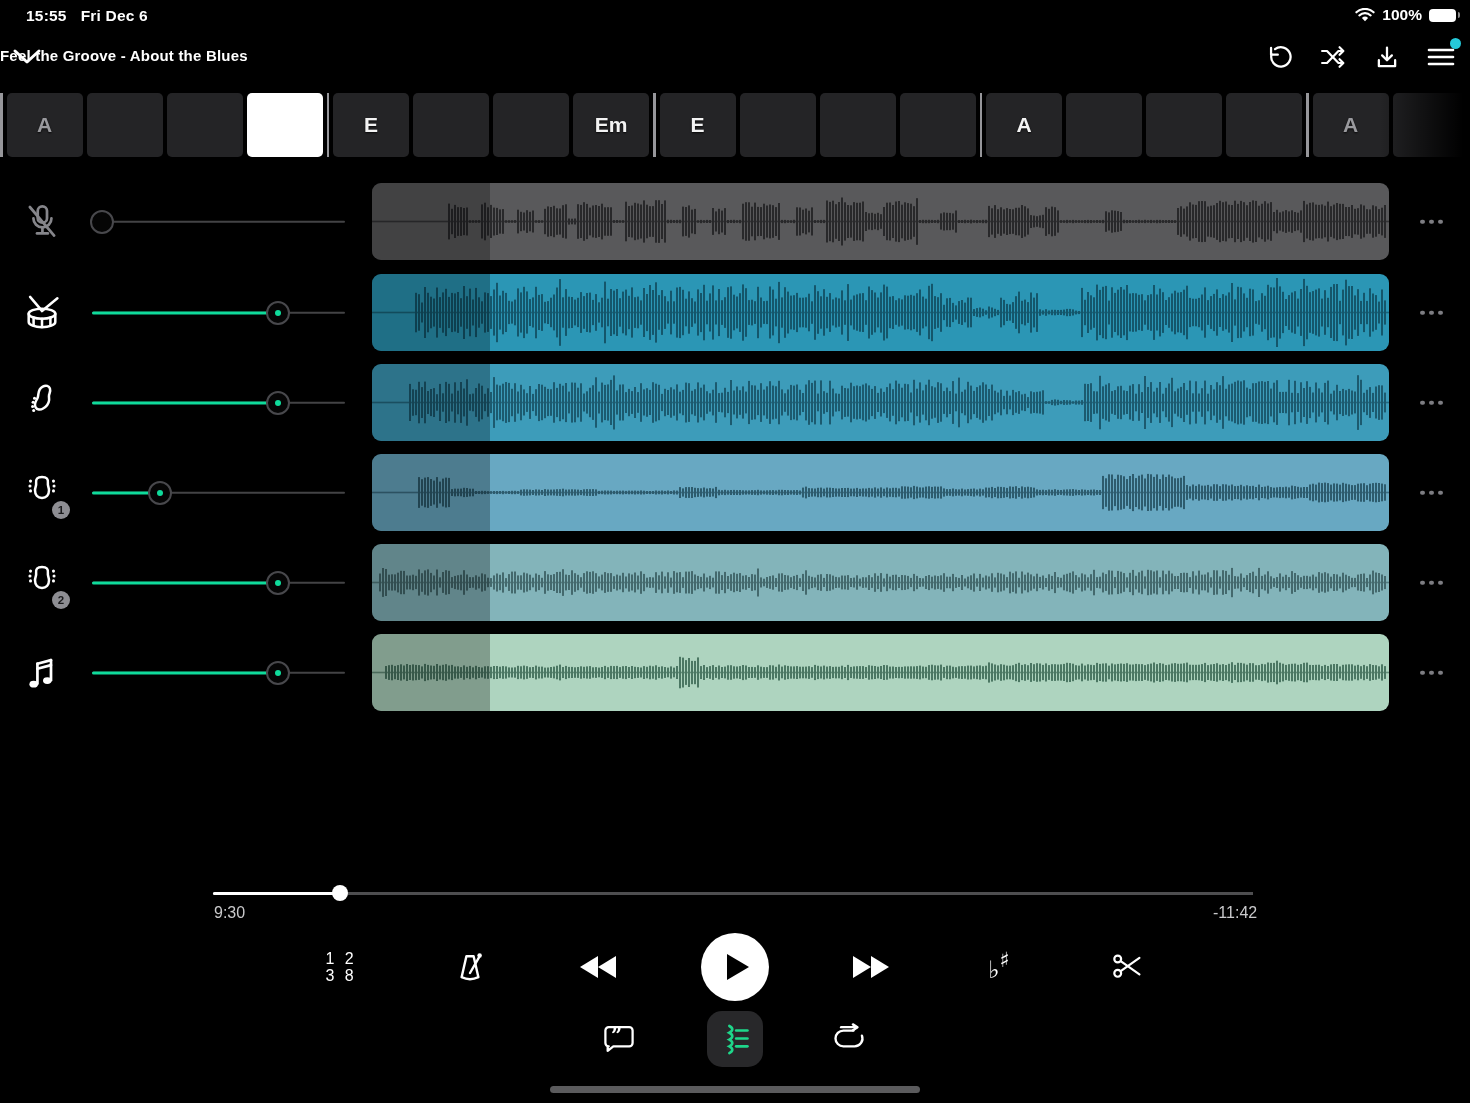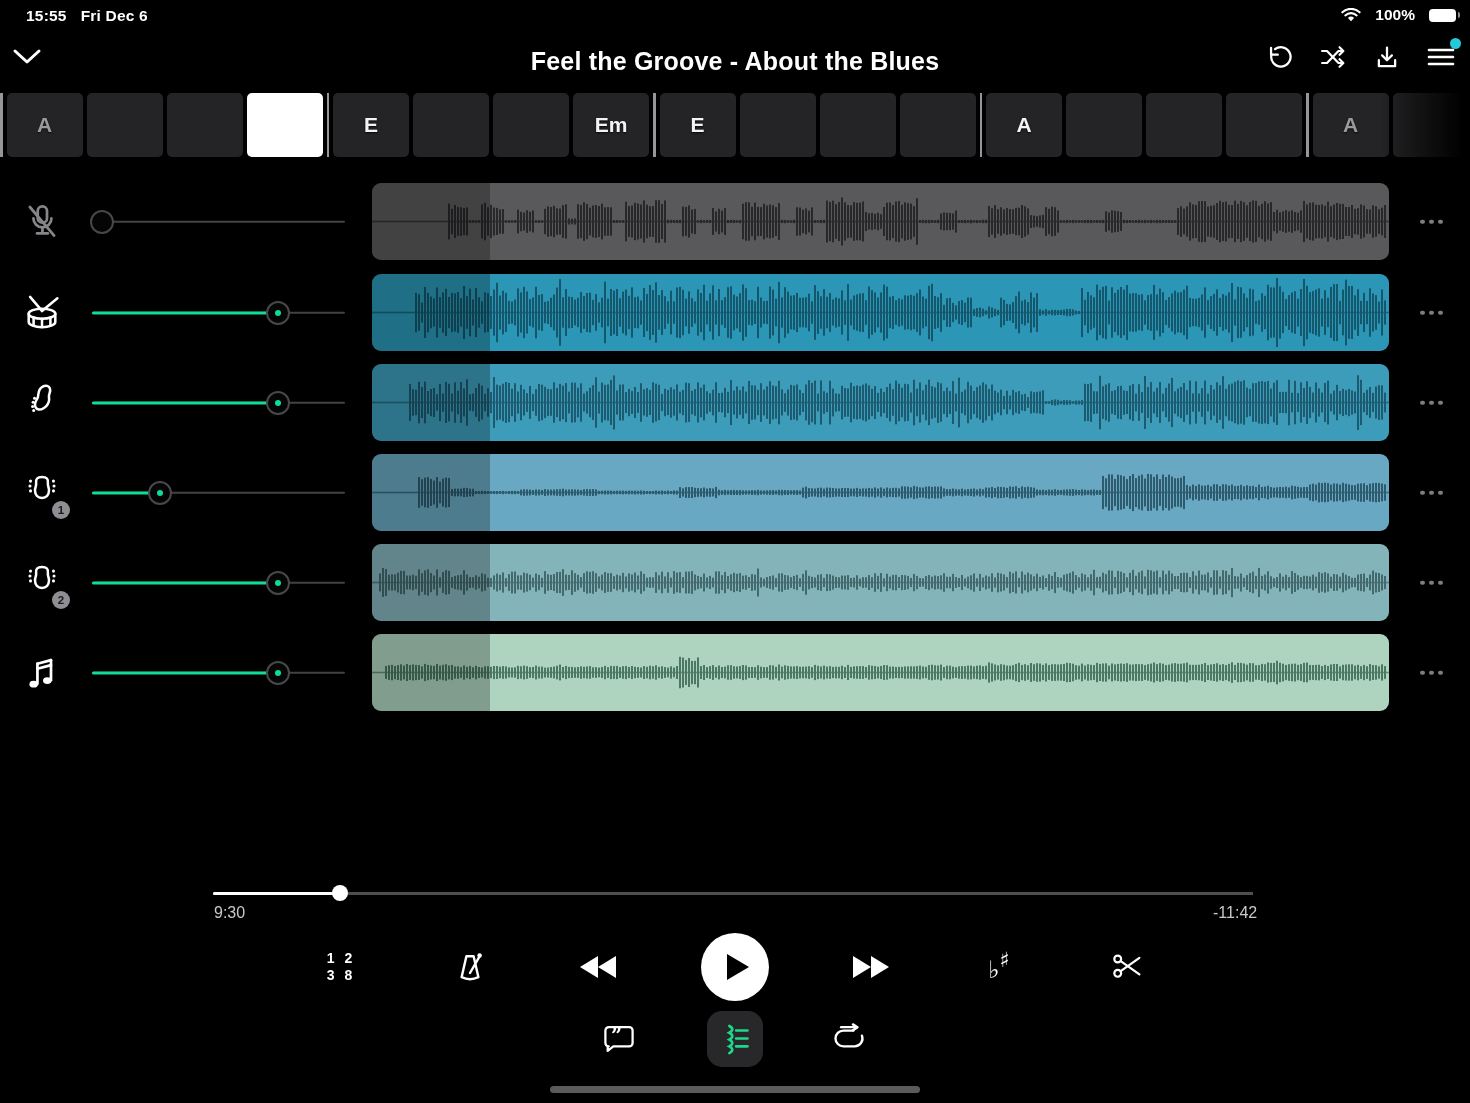--- a/index.html
+++ b/index.html
@@ -7,29 +7,29 @@
   body {
     width:1470px; height:1103px; position:relative; overflow:hidden;
     font-family:"Liberation Sans","DejaVu Sans",sans-serif; color:#fff;
     -webkit-font-smoothing:antialiased;
   }
   svg { display:block; }
 
   
   .status-bar { position:absolute; top:4px; left:0; right:0; height:24px; }
   .status-left { position:absolute; left:26px; top:3px; font-size:15.5px; font-weight:700; letter-spacing:.2px; display:flex; gap:14px; }
-  .status-right { position:absolute; right:14px; top:2px; display:flex; align-items:center; gap:14px; }
+  .status-right { position:absolute; right:14px; top:2px; display:flex; align-items:center; gap:7px; }
   .battery-pct { font-size:15.5px; font-weight:600; }
   .battery-shape { width:27px; height:13px; border-radius:4px; background:#fff; position:relative; }
   .battery-shape:after { content:""; position:absolute; right:-4px; top:3.5px; width:2.5px; height:6px; background:#fff; border-radius:0 2px 2px 0; opacity:.55; }
 
   
   .header { position:absolute; top:38px; left:0; right:0; height:46px; }
   .collapse-btn { position:absolute; left:12px; top:10px; width:30px; height:22px; cursor:pointer; }
-  .song-title { position:absolute; left:0; right:0; top:9px; text-align:center; font-size:25px; font-weight:700; letter-spacing:.2px; }
+  .song-title { position:absolute; left:0; right:0; top:9px; font-size:15px; font-weight:700; letter-spacing:.2px; }
   .header-icons { position:absolute; right:14px; top:3px; display:flex; gap:24px; align-items:center; }
   .hicon { width:30px; height:32px; display:flex; align-items:center; justify-content:center; position:relative; cursor:pointer; }
   .menu-dot { position:absolute; top:-3px; right:-5px; width:11px; height:11px; border-radius:50%; background:#25c9da; }
 
   
   .chord-strip { position:absolute; top:93px; left:0; width:1470px; height:64px; display:flex; overflow:hidden; }
   .chord-cell { width:76px; height:64px; margin-right:4px; background:#242426; border-radius:5px; flex:none;
     display:flex; align-items:center; justify-content:center; font-size:21px; font-weight:700; cursor:pointer; }
   .chord-cell .lbl { color:#f3f3f3; text-shadow:0 1px 2px rgba(0,0,0,.8); }
   .chord-cell .lbl.dim { color:#9a9a9e; }
@@ -56,21 +56,21 @@
   .seek { position:absolute; top:884px; left:213px; width:1040px; height:18px; cursor:pointer; }
   .seek-track { position:absolute; left:0; right:0; top:8px; height:2.5px; background:#4e4e50; }
   .seek-played { position:absolute; left:0; top:7.5px; height:3.5px; background:#fff; border-radius:2px; }
   .seek-knob { position:absolute; top:9px; width:16px; height:16px; background:#fff; border-radius:50%; transform:translate(-50%,-50%); }
   .time-label { position:absolute; top:904px; font-size:16px; color:#c9c9cb; }
   .time-elapsed { left:214px; }
   .time-remaining { left:1213px; }
 
   .transport { position:absolute; top:932px; left:0; width:1470px; height:70px; }
   .t-item { position:absolute; top:50%; transform:translate(-50%,-50%); display:flex; align-items:center; justify-content:center; cursor:pointer; }
-  .beats { font-size:14px; font-weight:700; line-height:17px; letter-spacing:3px; text-align:center; white-space:pre; }
+  .beats { font-size:16px; font-weight:400; line-height:17px; letter-spacing:3px; text-align:center; white-space:pre; }
   .play-btn { width:68px; height:68px; border-radius:50%; background:#fff; }
   .play-btn svg { margin-left:5px; }
   .pitch-label { font-family:"DejaVu Sans",sans-serif; font-size:24px; font-weight:600; }
   .pitch-label .flat { position:relative; top:3px; }
   .pitch-label .sharp { position:relative; top:-7px; font-size:21px; }
 
   
   .bottom-tabs { position:absolute; top:1011px; left:0; width:1470px; height:56px; }
   .tab { position:absolute; top:50%; transform:translate(-50%,-50%); width:56px; height:56px; border-radius:15px; display:flex; align-items:center; justify-content:center; cursor:pointer; }
   .tab.selected { background:#28282a; }

